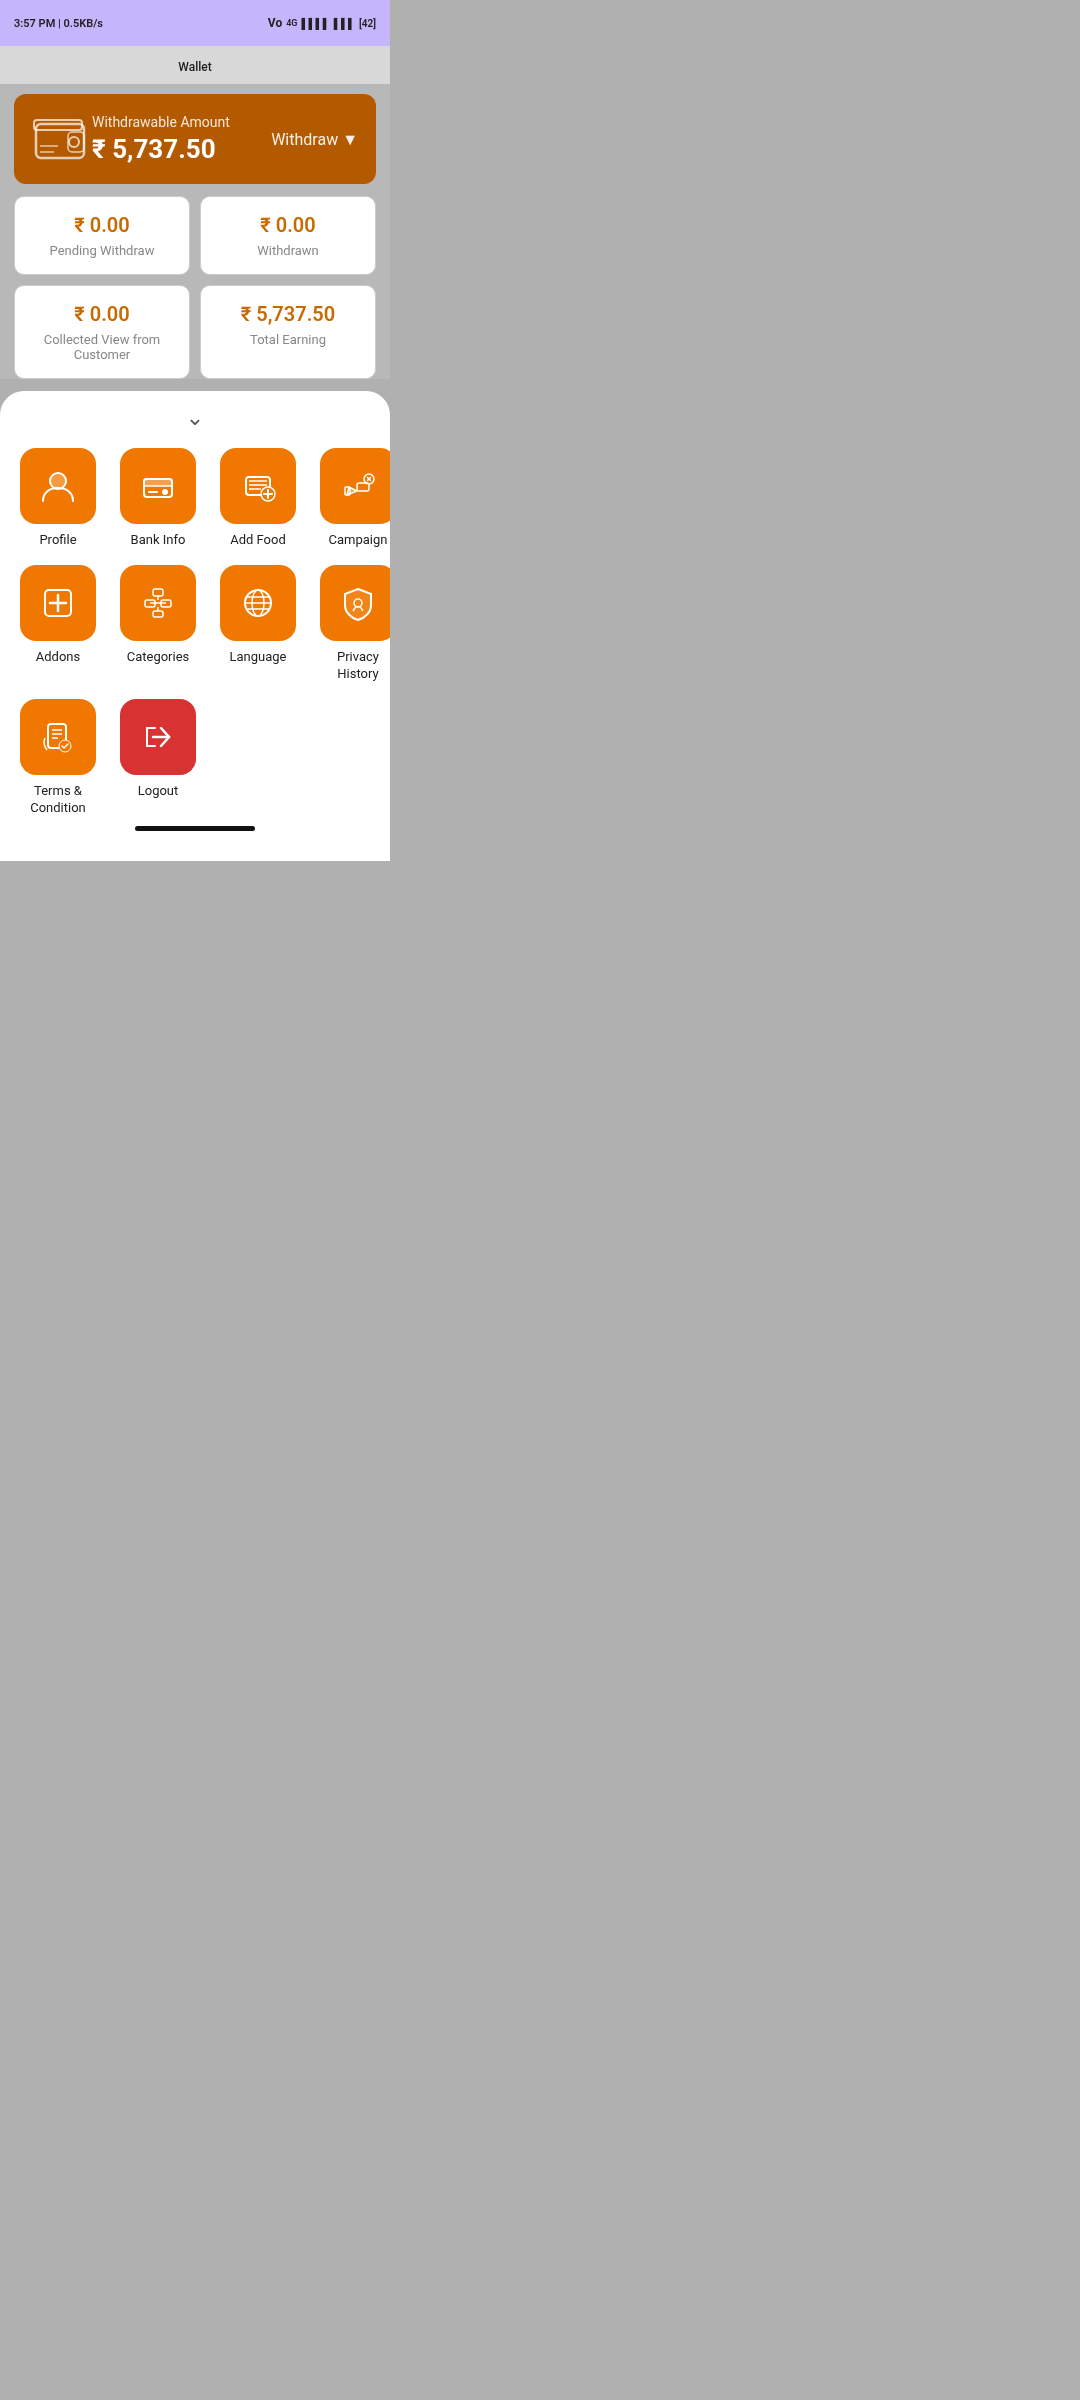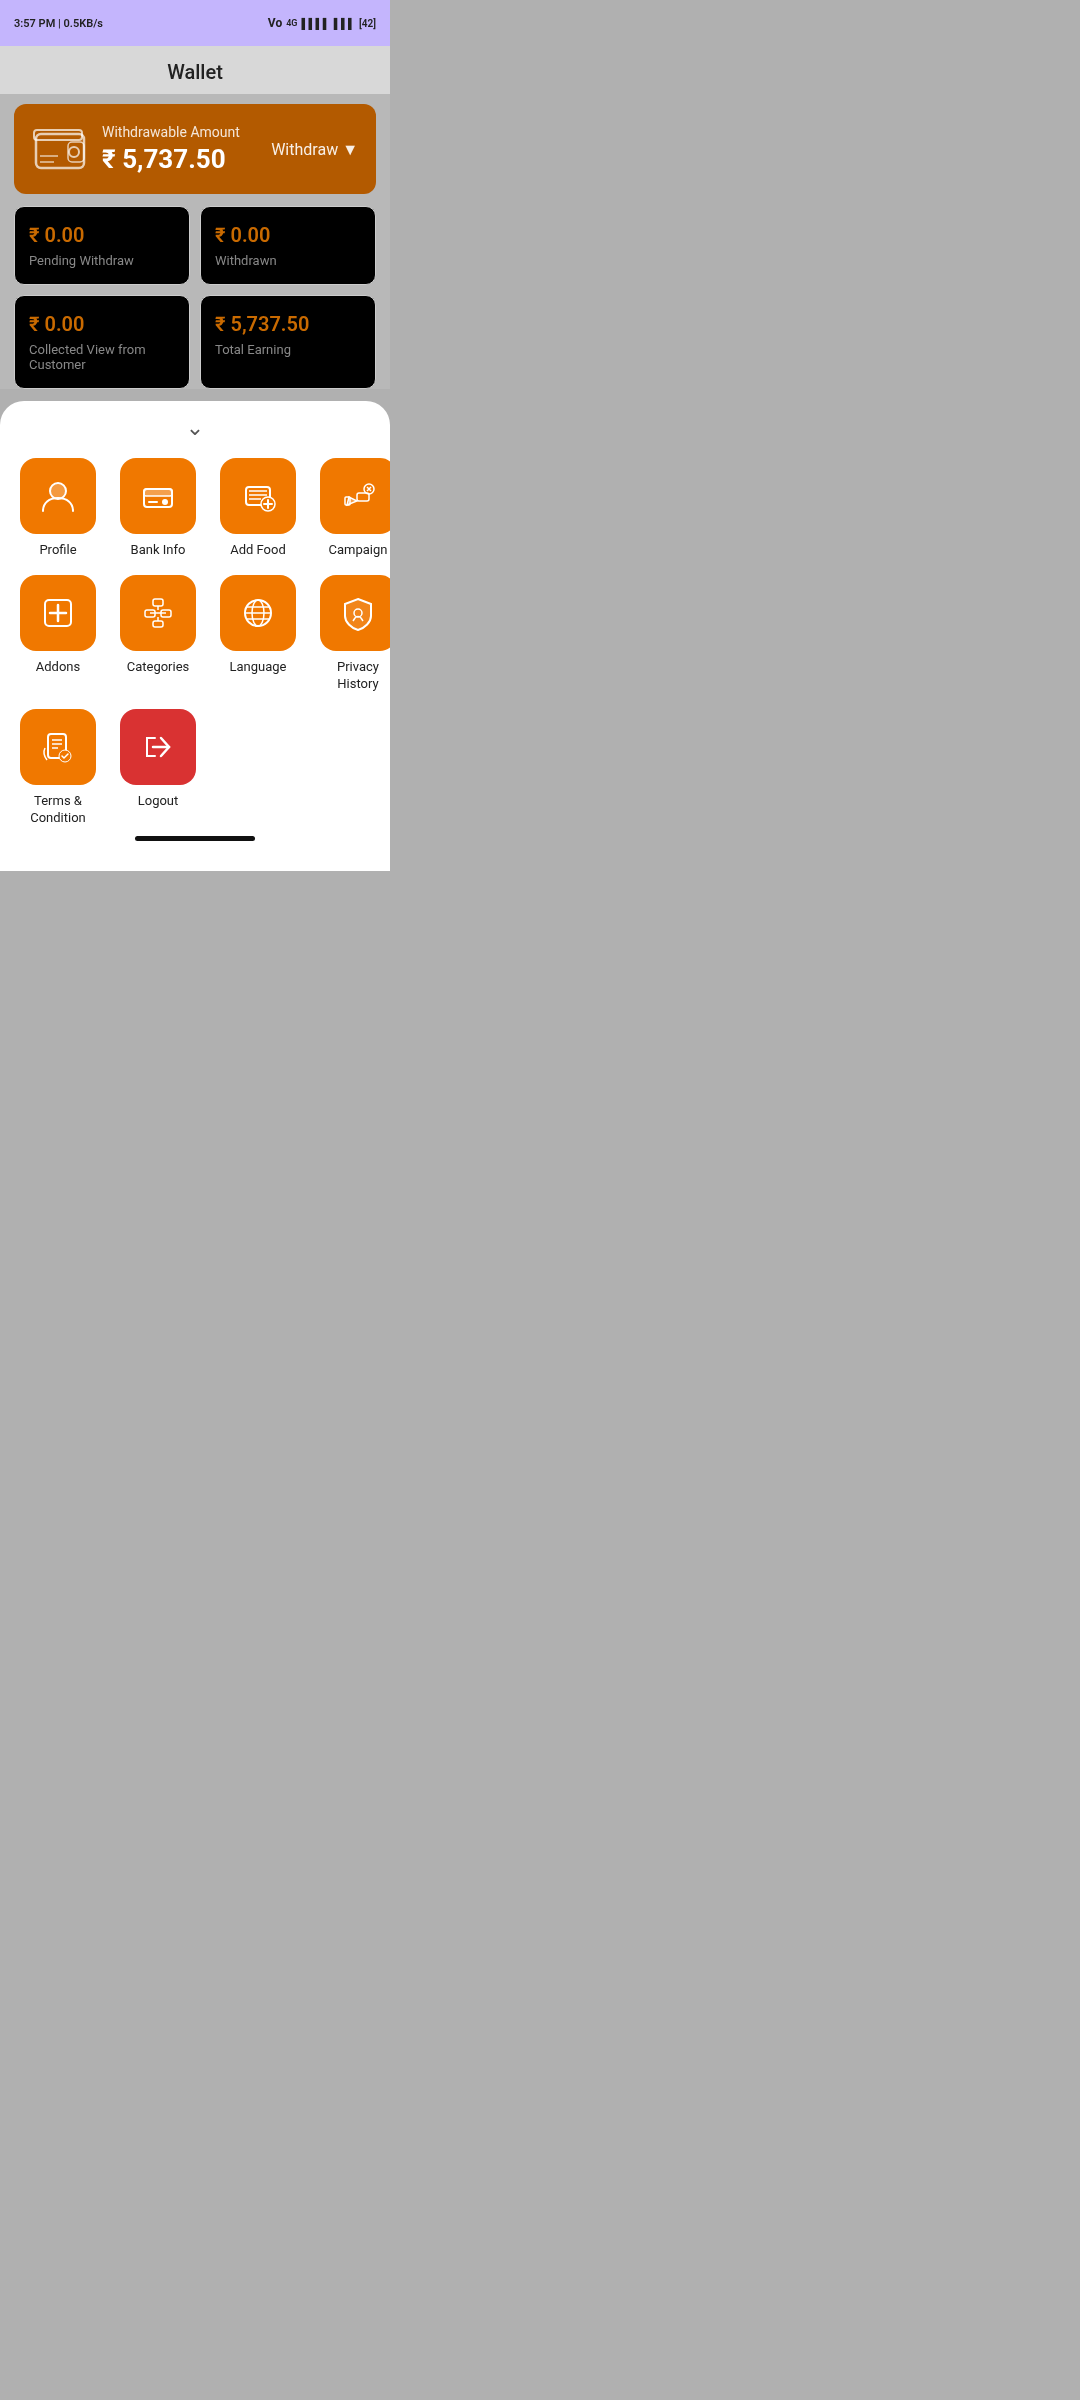--- a/index.html
+++ b/index.html
@@ -29,21 +29,21 @@
       align-items: center;
       gap: 4px;
       font-size: 10px;
     }
 
     
     .header {
       background: #d8d8d8;
       text-align: center;
       padding: 14px 0 10px;
-      font-size: 20px;
+      font-size: 12px;
       font-weight: 500;
       color: #222;
     }
 
     
     .wallet-bg {
       background: #b8b8b8;
       padding: 10px 14px 0;
       position: relative;
     }
@@ -54,21 +54,21 @@
       border-radius: 12px;
       padding: 20px 18px;
       display: flex;
       align-items: center;
       justify-content: space-between;
       margin-bottom: 12px;
     }
     .wallet-card-left {
       display: flex;
       align-items: center;
-      gap: 14px;
+      gap: 4px;
     }
     .wallet-icon {
       color: rgba(255,255,255,0.7);
       font-size: 52px;
       line-height: 1;
     }
     .wallet-info {}
     .wallet-label {
       color: rgba(255,255,255,0.85);
       font-size: 14px;
@@ -88,24 +88,24 @@
     }
 
     
     .stats-grid {
       display: grid;
       grid-template-columns: 1fr 1fr;
       gap: 10px;
       margin-bottom: 12px;
     }
     .stat-card {
-      background: #000000;
+      background: #ffffff;
       border-radius: 10px;
-      padding: 16px 14px;
-      text-align: left;
+      padding: 16px 4px;
+      text-align: center;
       border: 1px solid #ccc;
     }
     .stat-amount {
       color: #c96a00;
       font-size: 20px;
       font-weight: 600;
       margin-bottom: 6px;
     }
     .stat-label {
       color: #888;

